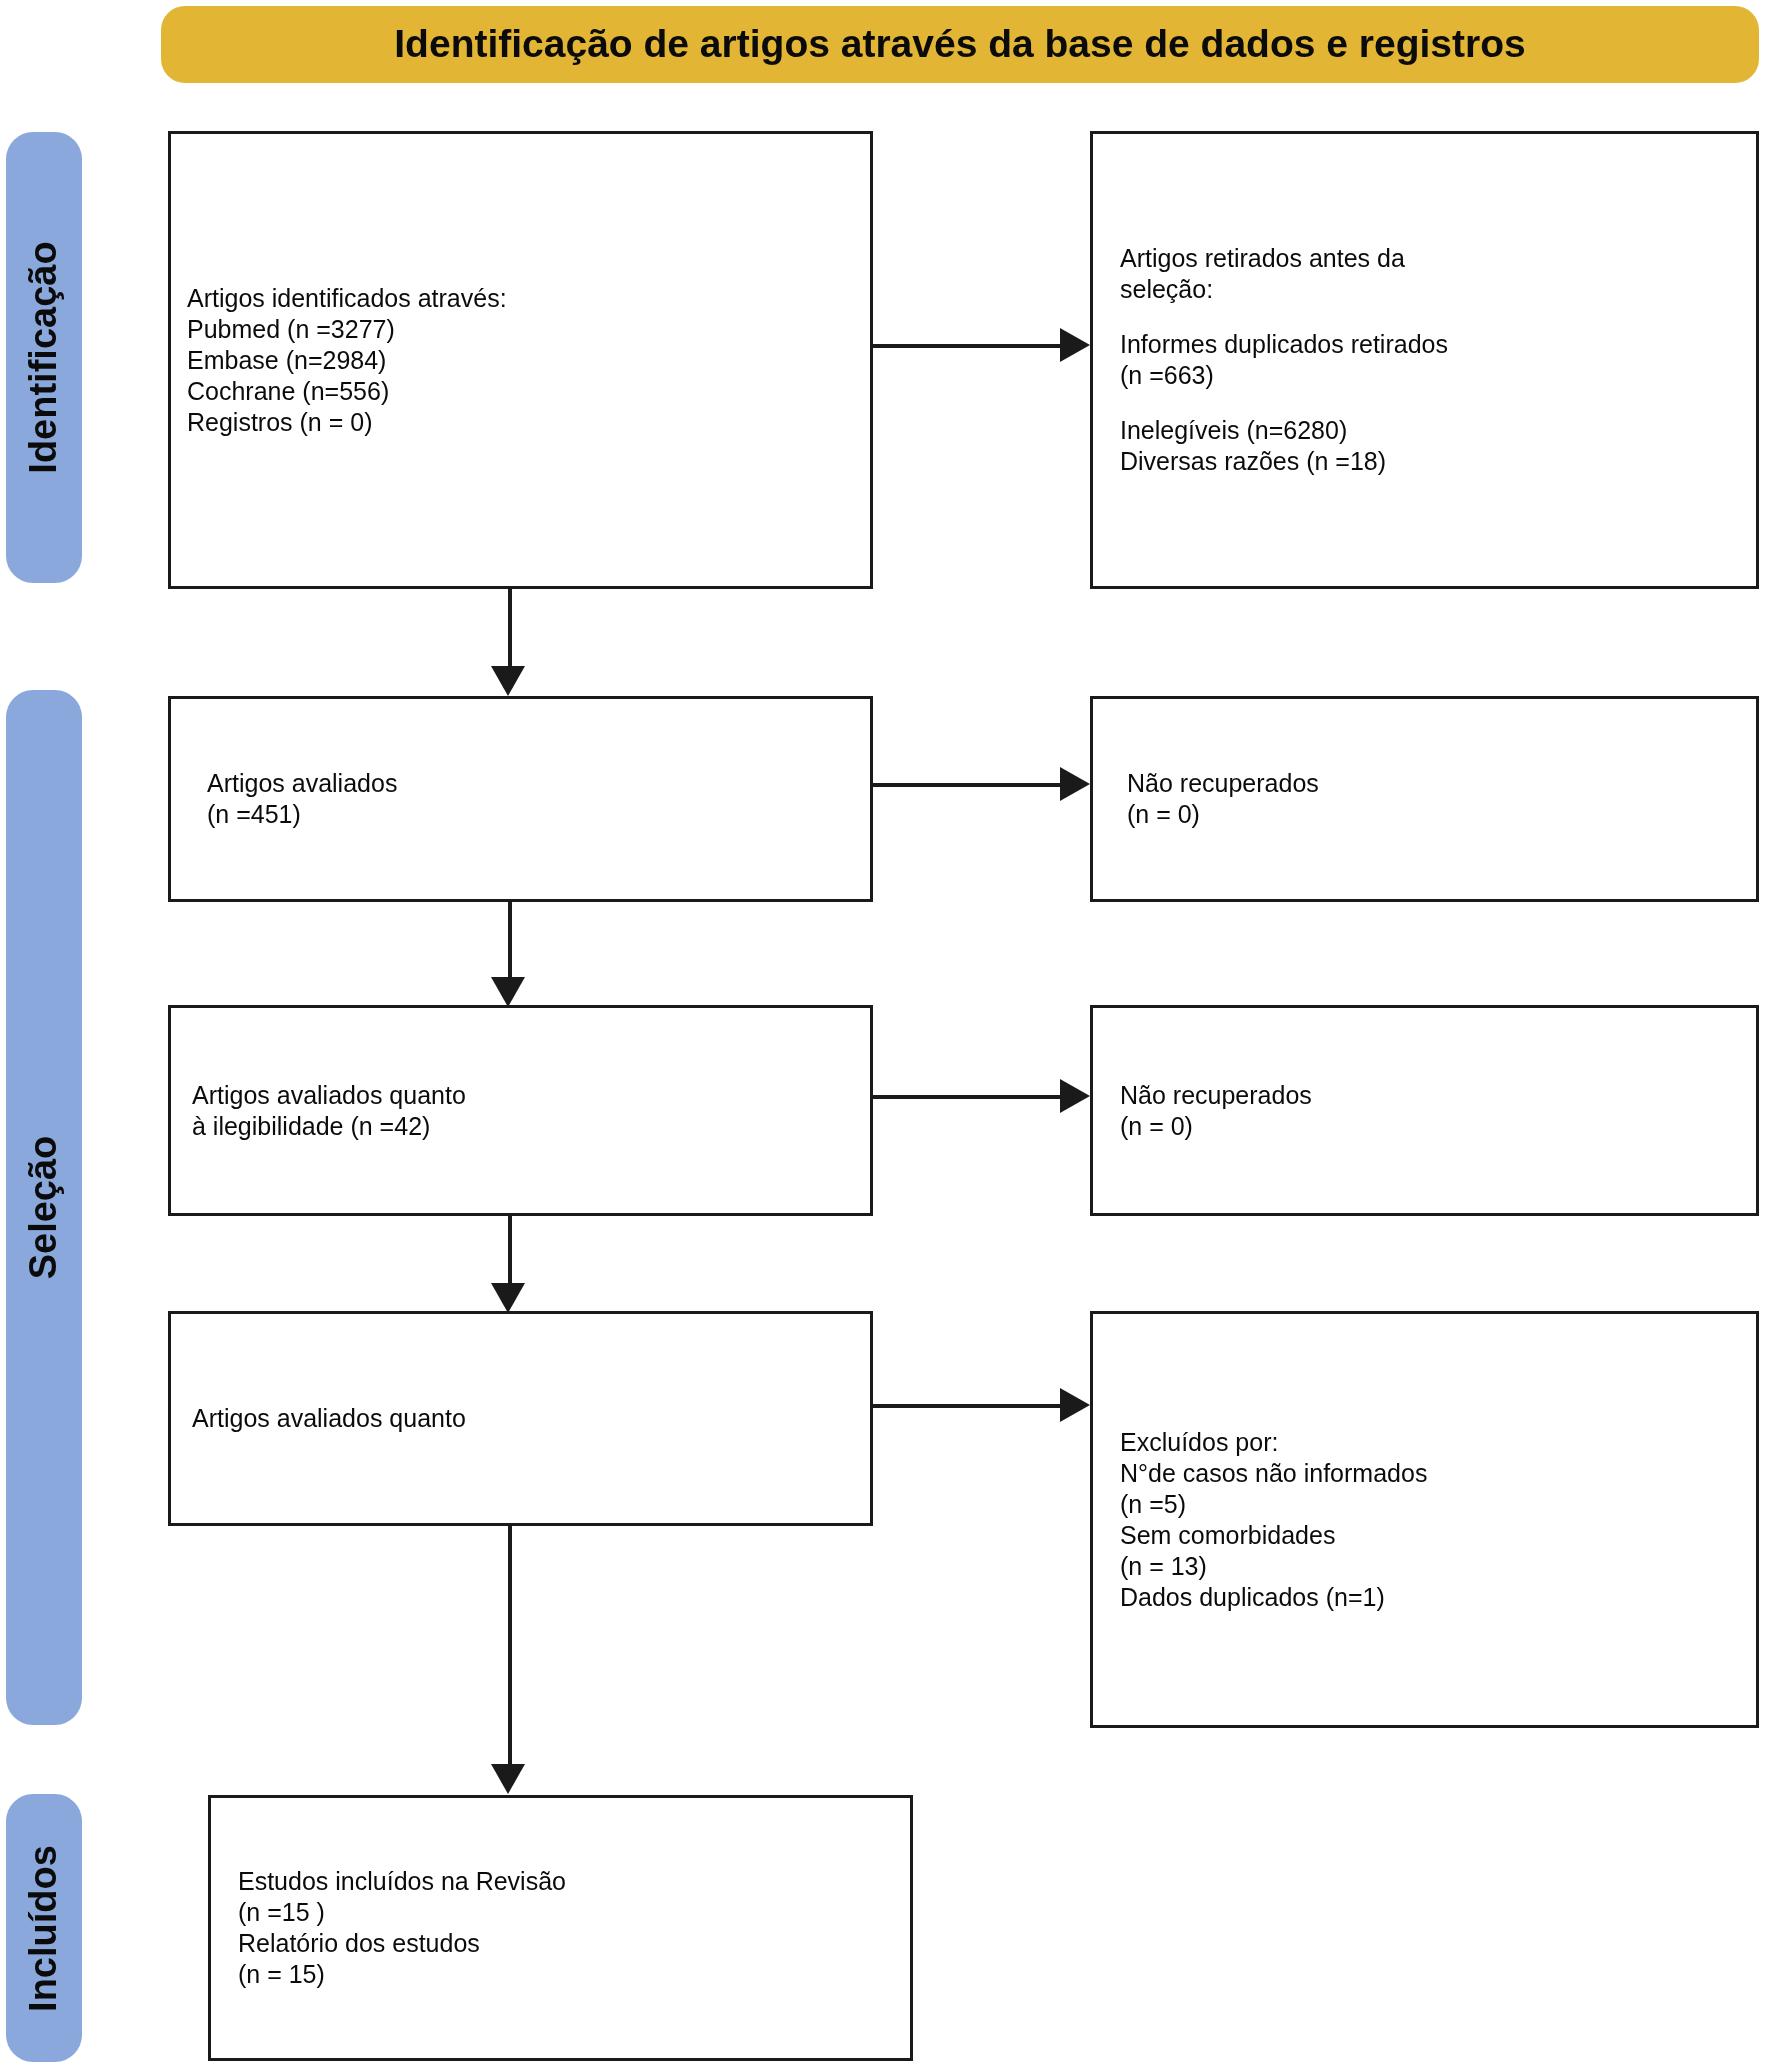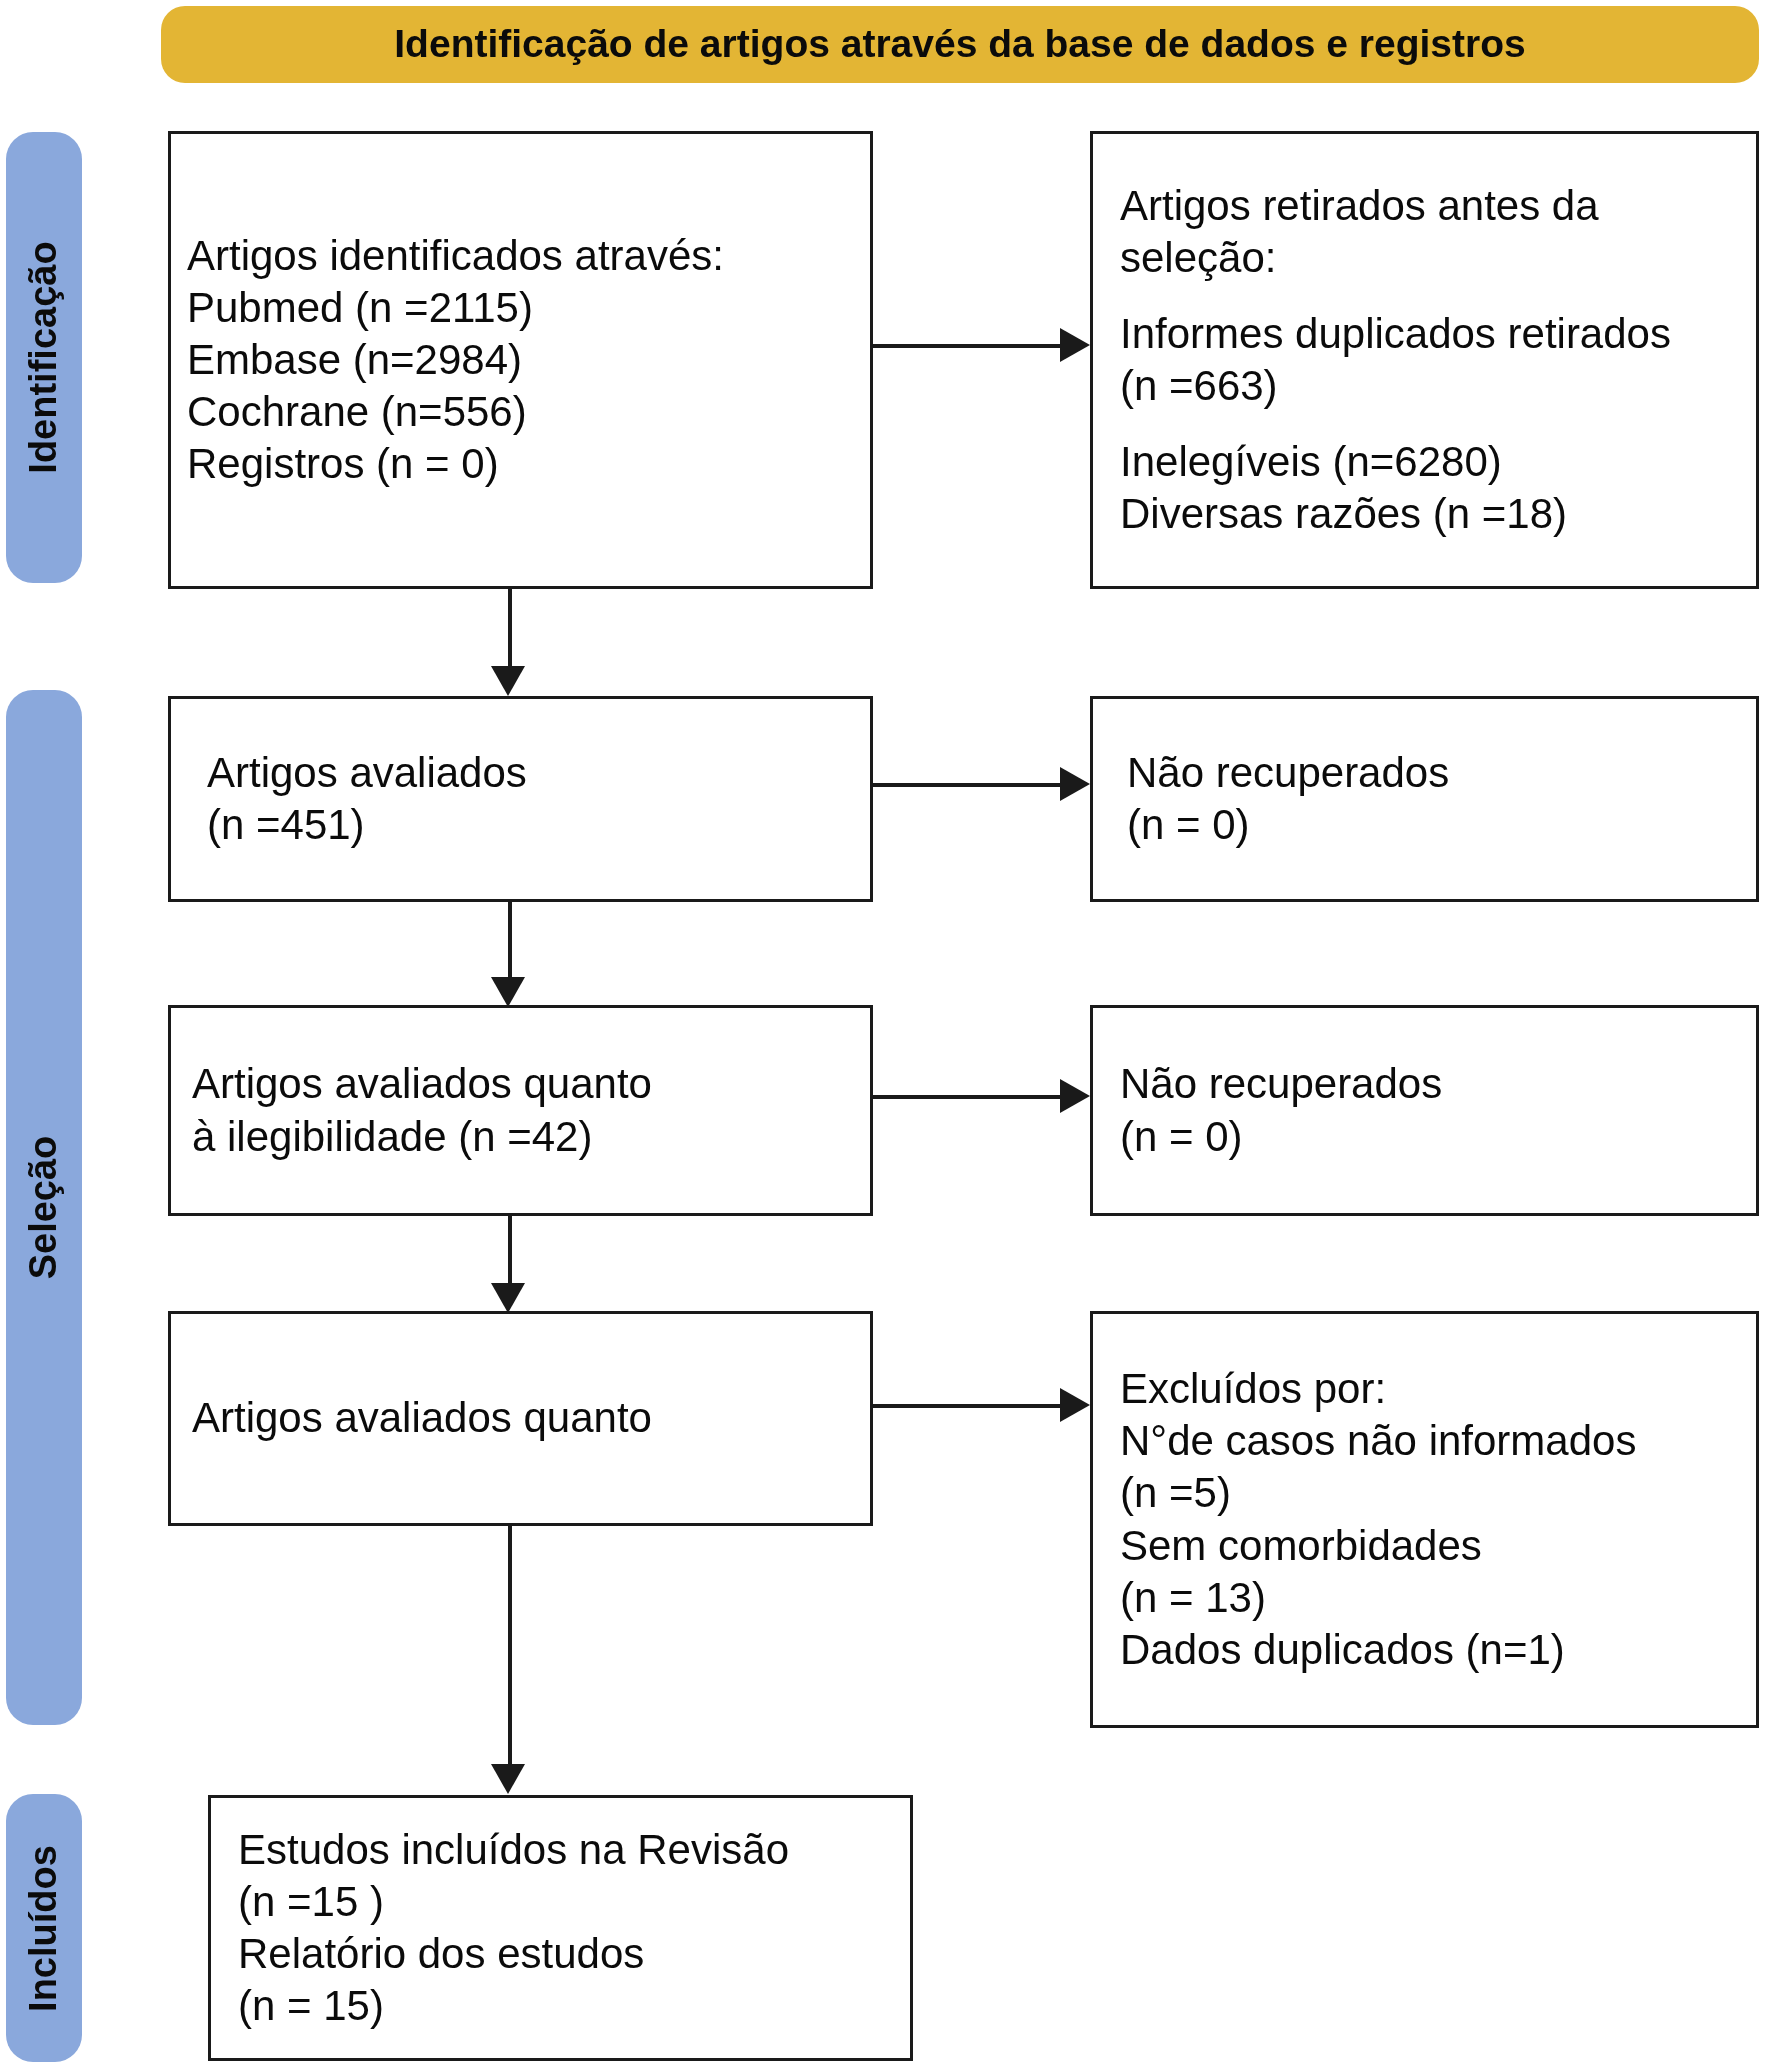--- a/index.html
+++ b/index.html
@@ -69,21 +69,21 @@
     border: 3.5px solid #1a1a1a;
     box-sizing: border-box;
     display: flex;
     flex-direction: column;
     justify-content: center;
   }
   .flow-box .box-lines {
     padding: 0 24px;
   }
   .flow-box .line {
-    font-size: 42px;
+    font-size: 25px;
     line-height: 1.24;
     color: #0b0b0b;
     white-space: pre;
   }
   .flow-box .line.spacer {
     height: 24px;
   }
 
   
   #box-identificados   { left: 168px; top: 131px;  width: 705px; height: 458px; }
@@ -150,21 +150,21 @@
   <div class="stage-band" id="stage-selecao">
     <span class="stage-band-label">Seleção</span>
   </div>
   <div class="stage-band" id="stage-incluidos">
     <span class="stage-band-label">Incluídos</span>
   </div>
 
   <div class="flow-box" id="box-identificados">
     <div class="box-lines">
       <div class="line">Artigos identificados através:</div>
-      <div class="line">Pubmed (n =2115)</div>
+      <div class="line">Pubmed (n =3277)</div>
       <div class="line">Embase (n=2984)</div>
       <div class="line">Cochrane (n=556)</div>
       <div class="line">Registros (n = 0)</div>
     </div>
   </div>
 
   <div class="flow-box" id="box-retirados">
     <div class="box-lines">
       <div class="line">Artigos retirados antes da</div>
       <div class="line">seleção:</div>

